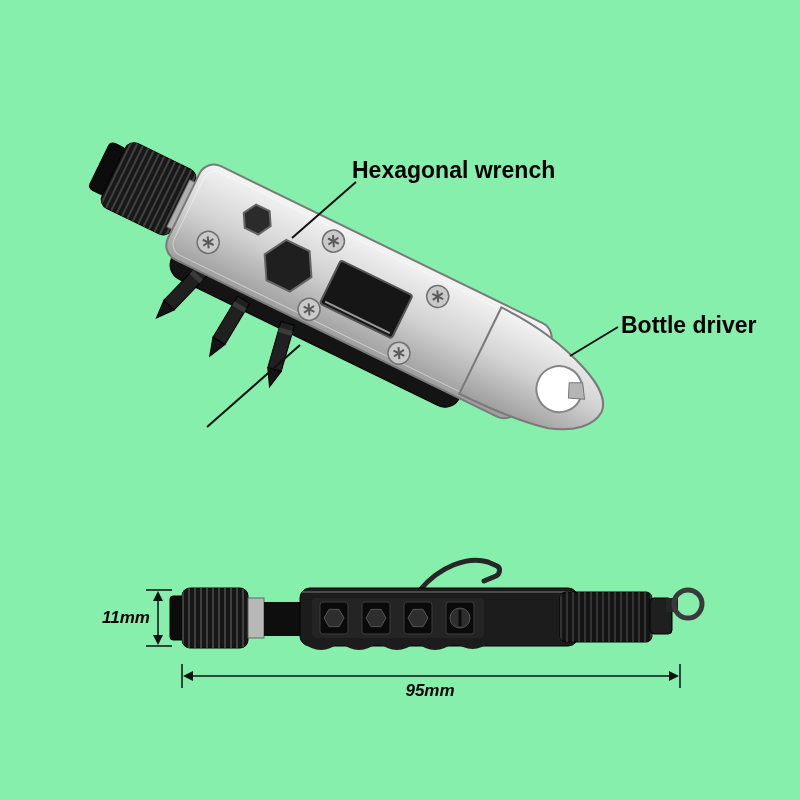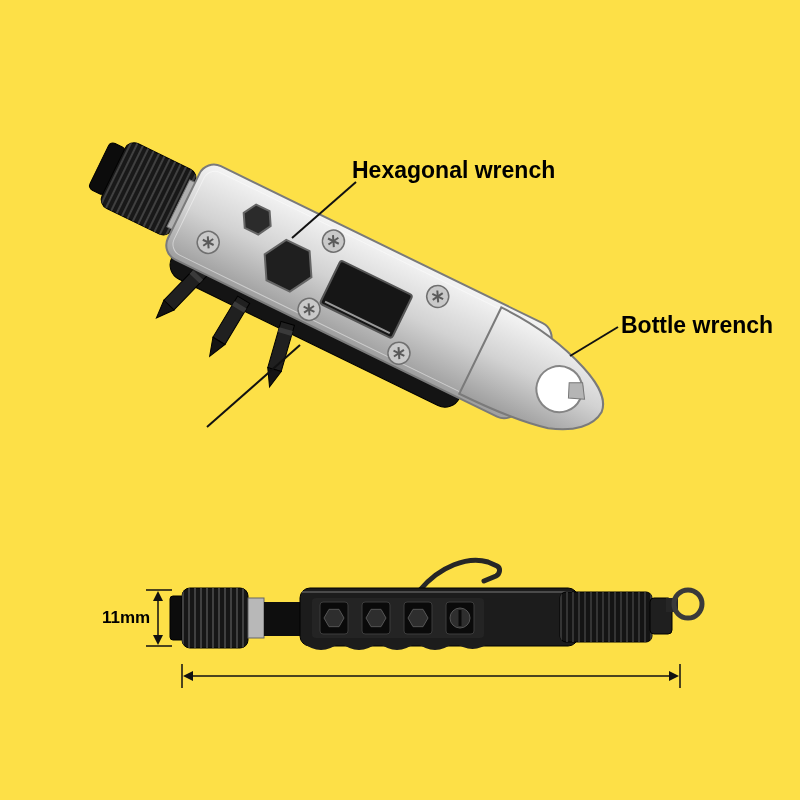--- a/index.html
+++ b/index.html
@@ -5,21 +5,21 @@
   html, body {
     margin: 0;
     padding: 0;
     background: #ffffff;
     font-family: "Liberation Sans", sans-serif;
   }
   .stage {
     position: relative;
     width: 800px;
     height: 800px;
-    background: #fde047;
+    background: #86efac;
     overflow: hidden;
   }
   .stage svg.art {
     position: absolute;
     left: 0;
     top: 0;
   }
   .callout {
     position: absolute;
     color: #000000;
@@ -27,20 +27,21 @@
     font-size: 23px;
     line-height: 27px;
     white-space: nowrap;
   }
   .dim-label {
     position: absolute;
     color: #000000;
     font-weight: 700;
     font-size: 17px;
     white-space: nowrap;
+    font-style: italic;
   }
   .dim-label.centered {
     text-align: center;
   }
 </style>
 </head>
 <body>
 
 <div class="stage">
 
@@ -172,19 +173,20 @@
       <line x1="182" y1="664" x2="182" y2="688"></line>
       <line x1="680" y1="664" x2="680" y2="688"></line>
       <line x1="188" y1="676" x2="674" y2="676"></line>
       <polygon points="183,676 193,671 193,681" fill="#111" stroke="none"></polygon>
       <polygon points="679,676 669,671 669,681" fill="#111" stroke="none"></polygon>
     </g>
   </svg>
 
   <div class="callout" style="left:352px; top:157px;">Hexagonal wrench</div>
 
-  <div class="callout" style="left:621px; top:312px;">Bottle wrench</div>
+  <div class="callout" style="left:621px; top:312px;">Bottle driver</div>
 
 
   <div class="dim-label" style="left:102px; top:608px;">11mm</div>
 
+  <div class="dim-label centered" style="left:355px; top:681px; width:150px;">95mm</div>
 
 </div>
 
 </body></html>

